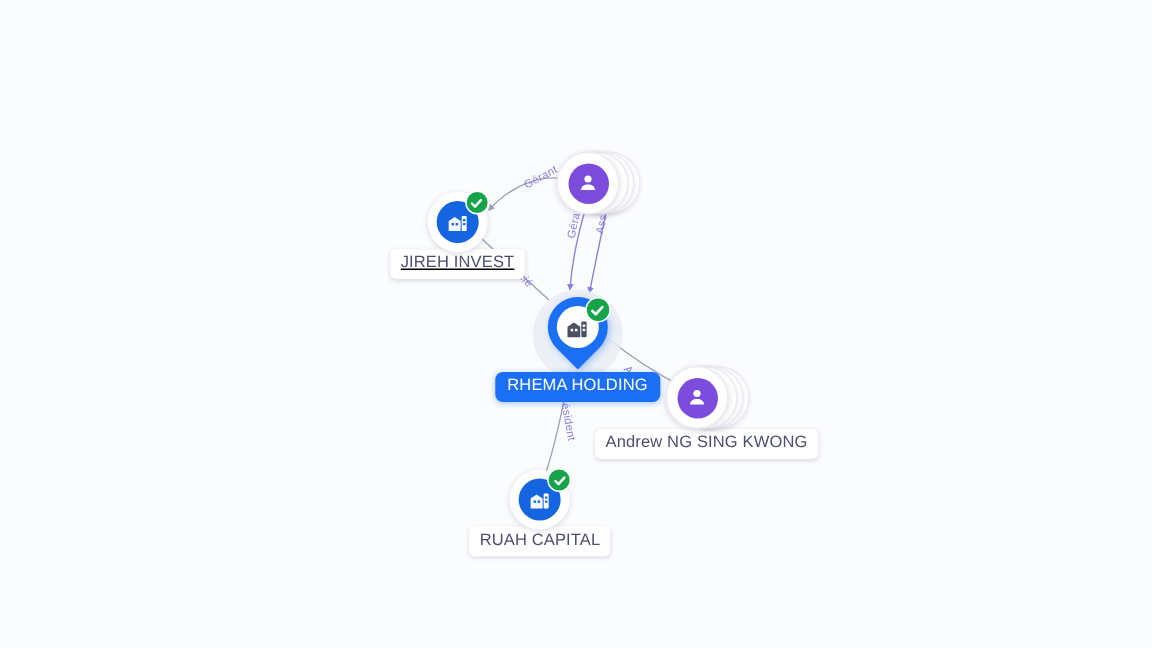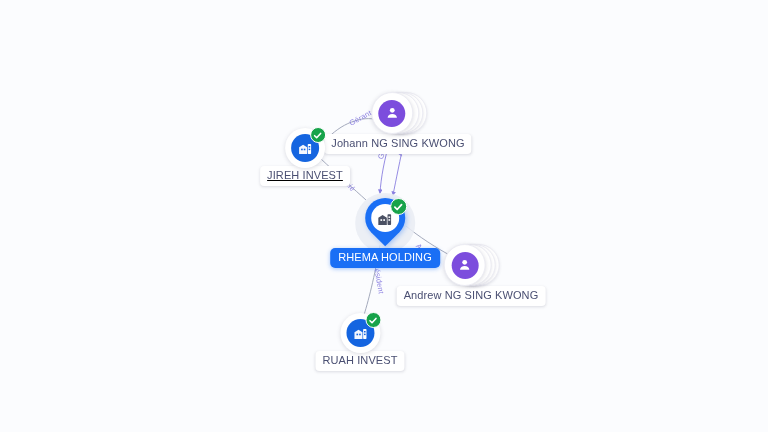--- a/index.html
+++ b/index.html
@@ -253,21 +253,20 @@
       <div class="card c1"></div>
       <div class="card front">
         <div class="avatar-circle">
           <svg width="16" height="16" viewBox="0 0 24 24" fill="#ffffff">
             <circle cx="12" cy="8" r="3.6"></circle>
             <path d="M5 19c0-3.6 3.2-5.6 7-5.6s7 2 7 5.6z"></path>
           </svg>
         </div>
       </div>
     </div>
-    <div class="node-label">Johann NG SING KWONG</div>
   </div>
 
   <div class="node" style="left:305px; top:157px;text-decoration:underline;">
     <div class="company-wrap">
       <div class="company-halo"></div>
       <div class="company-disc">
         <svg width="16" height="16" viewBox="0 0 24 24" fill="#ffffff">
           <path d="M3 21V11l6-4 6 4v10z" opacity=".95"></path>
           <rect x="16" y="6" width="5" height="15" rx="1"></rect>
           <rect x="6" y="13" width="2.4" height="2.4" fill="#1565e0"></rect>
@@ -337,16 +336,16 @@
           <rect x="17.3" y="9" width="2.4" height="2.2" fill="#1565e0"></rect>
           <rect x="17.3" y="13" width="2.4" height="2.2" fill="#1565e0"></rect>
         </svg>
       </div>
       <div class="check-badge">
         <svg width="9" height="9" viewBox="0 0 24 24" fill="none" stroke="#ffffff" stroke-width="4.2" stroke-linecap="round" stroke-linejoin="round">
           <polyline points="4,12.5 9.5,18 20,6.5"></polyline>
         </svg>
       </div>
     </div>
-    <div class="node-label">RUAH INVEST</div>
+    <div class="node-label">RUAH CAPITAL</div>
   </div>
 
 </div>
 
 </body></html>

